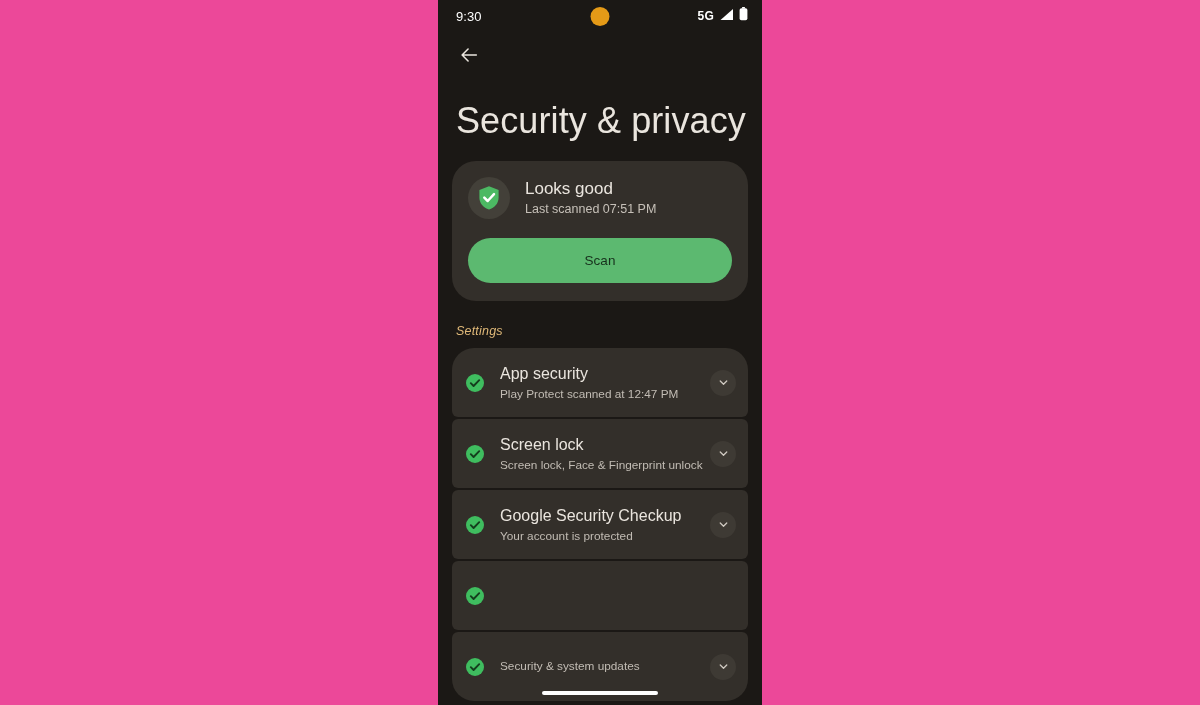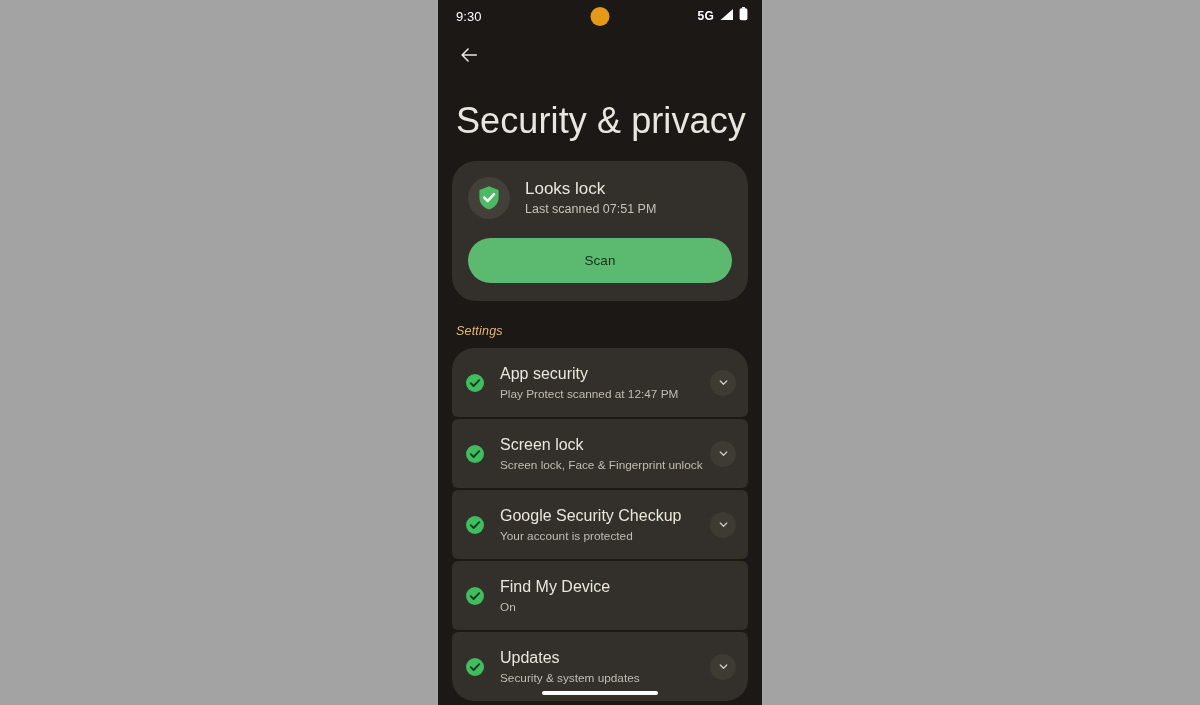--- a/index.html
+++ b/index.html
@@ -9,21 +9,21 @@
     width: 1200px;
     height: 705px;
     overflow: hidden;
     font-family: "Liberation Sans", sans-serif;
   }
 
   #stage {
     position: relative;
     width: 1200px;
     height: 705px;
-    background: #a3a3a3;
+    background: #ec4899;
   }
 
   
   .phone {
     position: absolute;
     left: 438px;
     top: 0;
     width: 324px;
     height: 705px;
     background: #1b1815;
@@ -283,21 +283,21 @@
       <div class="status-card">
         <div class="status-card-top">
           <div class="shield-wrap">
             <svg width="24" height="26" viewBox="0 0 24 26">
               <path d="M12 1.2 L21.6 5.1 V12.4 C21.6 18.2 17.6 22.7 12 24.6
                        C6.4 22.7 2.4 18.2 2.4 12.4 V5.1 Z" fill="#4cb963"></path>
               <path d="M7.3 12.6 L10.7 16.0 L17.0 9.2" fill="none" stroke="#ffffff" stroke-width="2.5" stroke-linecap="round" stroke-linejoin="round"></path>
             </svg>
           </div>
           <div class="status-text">
-            <div class="status-headline">Looks lock</div>
+            <div class="status-headline">Looks good</div>
             <div class="status-sub">Last scanned 07:51 PM</div>
           </div>
         </div>
         <button class="scan-btn">Scan</button>
       </div>
 
       <div class="section-label">Settings</div>
 
       <div class="list">
 
@@ -355,36 +355,31 @@
           </span>
         </div>
 
         <div class="list-item mid">
           <span class="check-icon">
             <svg width="18" height="18" viewBox="0 0 18 18">
               <circle cx="9" cy="9" r="9" fill="#3fbd5f"></circle>
               <path d="M4.8 9.2 L7.6 12.0 L13.2 6.2" fill="none" stroke="#143d1d" stroke-width="1.9" stroke-linecap="round" stroke-linejoin="round"></path>
             </svg>
           </span>
+          <span class="expand-spacer"></span>
+        </div>
+
+        <div class="list-item last">
+          <span class="check-icon">
+            <svg width="18" height="18" viewBox="0 0 18 18">
+              <circle cx="9" cy="9" r="9" fill="#3fbd5f"></circle>
+              <path d="M4.8 9.2 L7.6 12.0 L13.2 6.2" fill="none" stroke="#143d1d" stroke-width="1.9" stroke-linecap="round" stroke-linejoin="round"></path>
+            </svg>
+          </span>
           <span class="item-text">
-            <span class="item-title">Find My Device</span>
-            <span class="item-sub">On</span>
-          </span>
-          <span class="expand-spacer"></span>
-        </div>
-
-        <div class="list-item last">
-          <span class="check-icon">
-            <svg width="18" height="18" viewBox="0 0 18 18">
-              <circle cx="9" cy="9" r="9" fill="#3fbd5f"></circle>
-              <path d="M4.8 9.2 L7.6 12.0 L13.2 6.2" fill="none" stroke="#143d1d" stroke-width="1.9" stroke-linecap="round" stroke-linejoin="round"></path>
-            </svg>
-          </span>
-          <span class="item-text">
-            <span class="item-title">Updates</span>
             <span class="item-sub">Security &amp; system updates</span>
           </span>
           <span class="expand-btn">
             <svg width="13" height="13" viewBox="0 0 16 16">
               <path d="M4 6.2 L8 10.2 L12 6.2" fill="none" stroke="#cfc9c1" stroke-width="1.6" stroke-linecap="round" stroke-linejoin="round"></path>
             </svg>
           </span>
         </div>
 
       </div>

